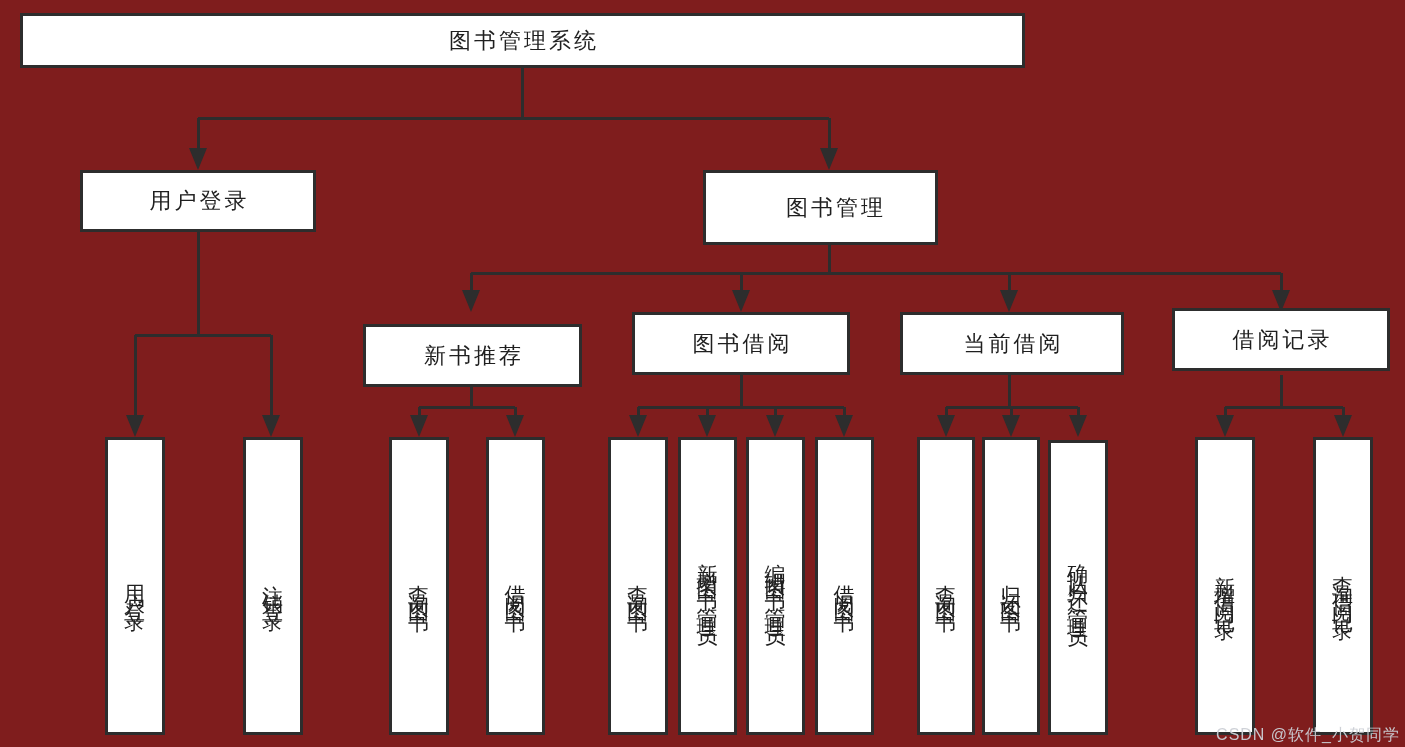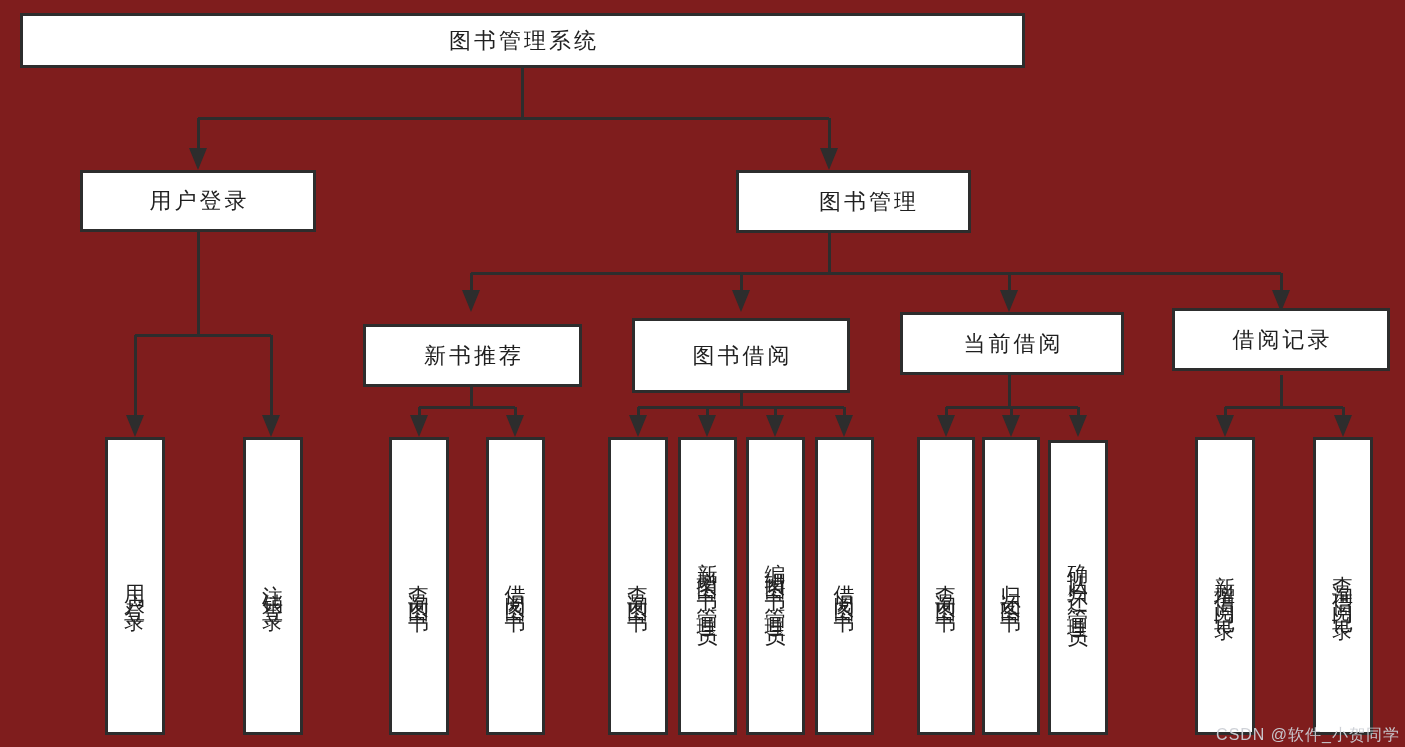--- a/index.html
+++ b/index.html
@@ -138,28 +138,28 @@
     </g>
   </svg>
 
   <div class="node" style="left:20px; top:13px; width:1005px; height:55px;">
     <span class="h-label">图书管理系统</span>
   </div>
 
   <div class="node" style="left:80px; top:170px; width:236px; height:62px;">
     <span class="h-label">用户登录</span>
   </div>
-  <div class="node" style="left:736px; top:170px; width:235px; height:63px;padding-left:28px;">
+  <div class="node" style="left:703px; top:170px; width:235px; height:75px;padding-left:28px;">
     <span class="h-label">图书管理</span>
   </div>
 
   <div class="node" style="left:363px; top:324px; width:219px; height:63px;">
     <span class="h-label">新书推荐</span>
   </div>
-  <div class="node" style="left:632px; top:312px; width:218px; height:75px;margin-top:6px;">
+  <div class="node" style="left:632px; top:312px; width:218px; height:63px;">
     <span class="h-label">图书借阅</span>
   </div>
   <div class="node" style="left:900px; top:312px; width:224px; height:63px;">
     <span class="h-label">当前借阅</span>
   </div>
   <div class="node" style="left:1172px; top:308px; width:218px; height:63px;">
     <span class="h-label">借阅记录</span>
   </div>
 
   <div class="node leaf" style="left:105px; top:437px; width:60px; height:298px;">

